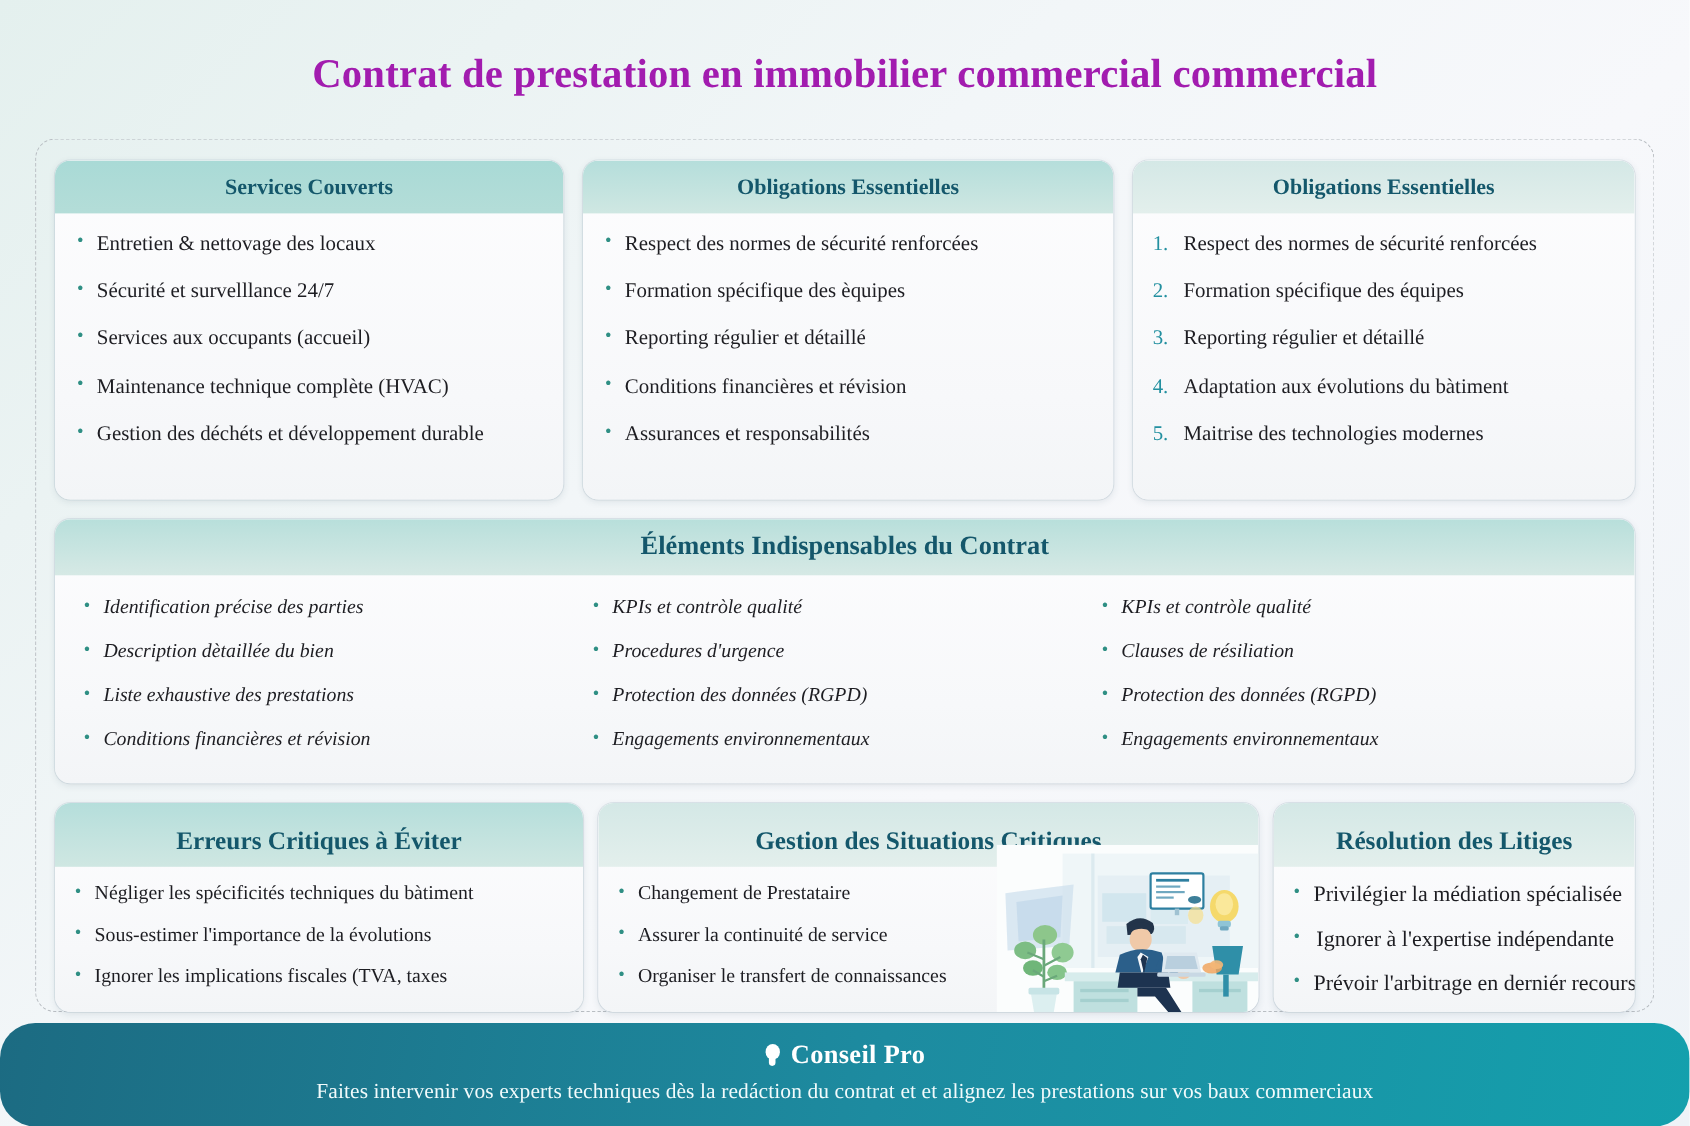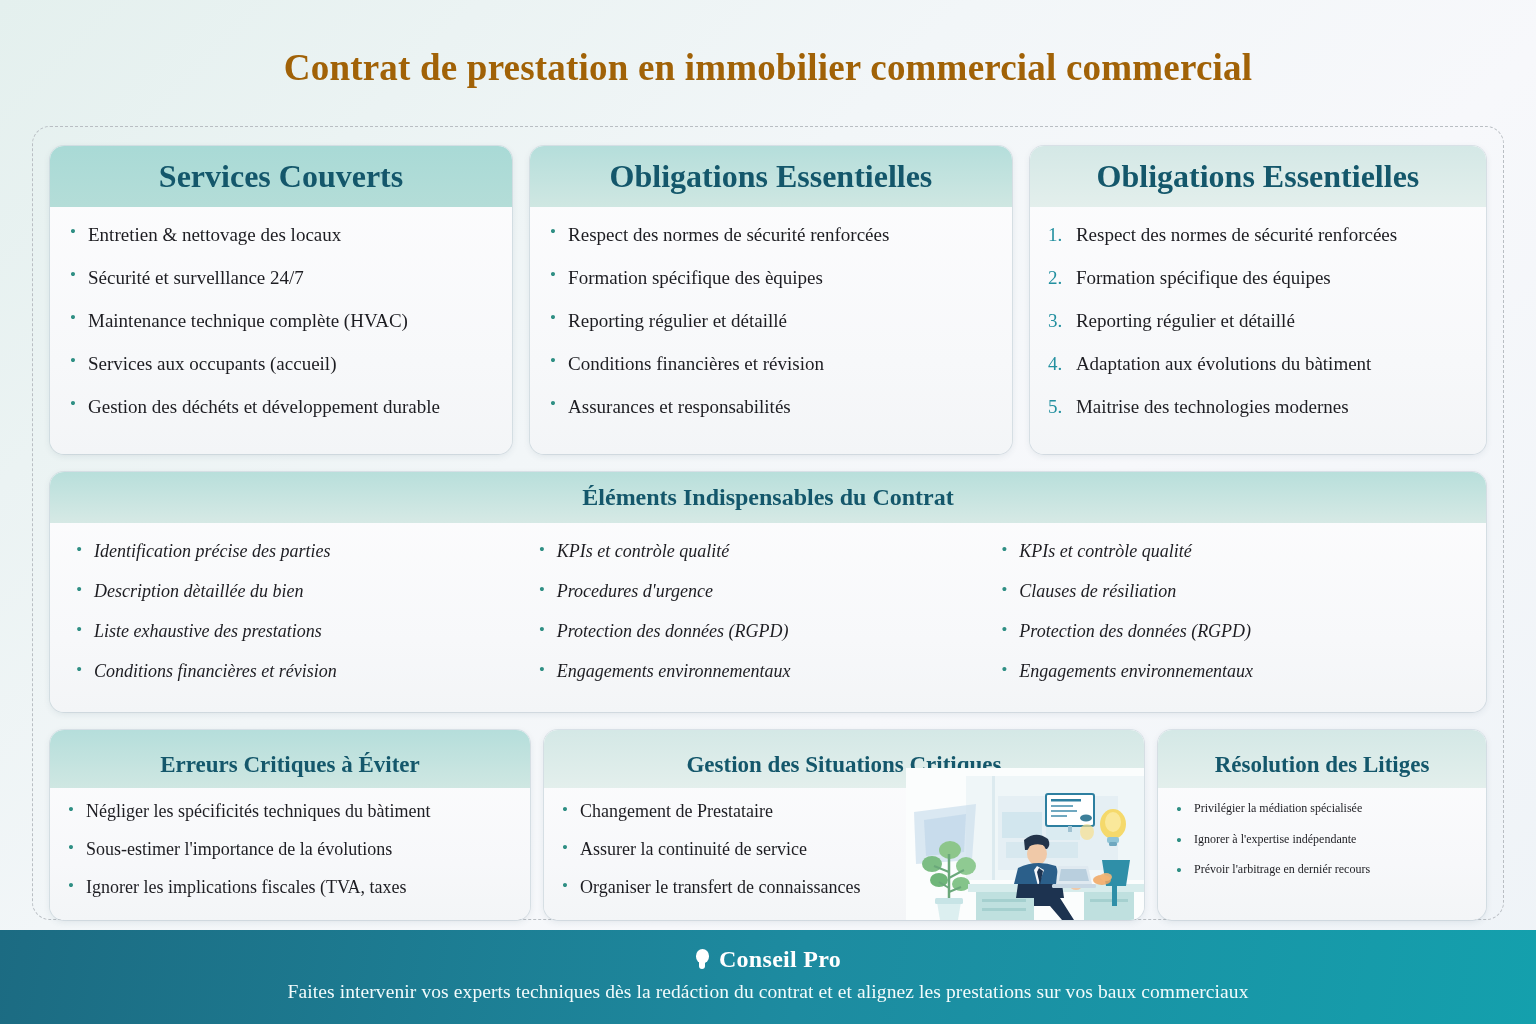--- a/index.html
+++ b/index.html
@@ -11,21 +11,21 @@
     font-family: "Liberation Serif", "DejaVu Serif", serif;
     background: linear-gradient(135deg, #e4f0ee 0%, #f2f6f8 38%, #f7f8fb 62%, #eef3f7 100%);
     position: relative;
   }
 
   
   .page-title {
     text-align: center;
     font-size: 37px;
     font-weight: bold;
-    color: #a16207;
+    color: #a21caf;
     letter-spacing: 0.2px;
     padding-top: 48px;
     line-height: 1.1;
   }
 
   
   .dashed-frame {
     position: absolute;
     left: 32px;
     top: 126px;
@@ -40,21 +40,21 @@
   .card {
     background: linear-gradient(180deg, #fdfdfe 0%, #f7f8fa 70%, #f3f5f7 100%);
     border-radius: 14px;
     box-shadow: 0 2px 7px rgba(40,70,90,0.10), 0 0 0 1px rgba(200,212,220,0.5);
     overflow: hidden;
     display: flex;
     flex-direction: column;
   }
   .card-header {
     text-align: center;
-    font-size: 32px;
+    font-size: 20px;
     font-weight: bold;
     color: #14576b;
     padding: 14px 13px 13px;
     line-height: 1.05;
   }
   .hdr-a { background: linear-gradient(180deg, #a9dad6 0%, #b4ddd8 100%); }
   .hdr-b { background: linear-gradient(180deg, #b5dedb 0%, #cfe7e2 100%); }
   .hdr-c { background: linear-gradient(180deg, #d4e8e6 0%, #e3efec 100%); }
   .hdr-wide { background: linear-gradient(180deg, #b8dfdb 0%, #d6e9e5 100%); }
 
@@ -127,21 +127,21 @@
     display: flex;
     gap: 14px;
   }
   .bottom-row .card { height: 190px; }
   .bottom-row .card:nth-child(1) { width: 480px; }
   .bottom-row .card:nth-child(2) { width: 600px; position: relative; }
   .bottom-row .card:nth-child(3) { width: 328px; }
   .bottom-row .card-header { font-size: 23px; padding: 23px 8px 11px; }
   .bottom-row .card-body { padding: 13px 16px 8px; }
   .bottom-row ul.bullets li { font-size: 18px; margin-bottom: 16px; }
-  .bottom-row .card:nth-child(3) ul.bullets li { font-size: 12px; }
+  .bottom-row .card:nth-child(3) ul.bullets li { font-size: 20px; text-align: center; }
 
   
   .illus {
     position: absolute;
     right: 0;
     bottom: 0;
     width: 238px;
     height: 152px;
     pointer-events: none;
   }
@@ -150,20 +150,21 @@
   .footer {
     position: absolute;
     left: 0;
     bottom: 0;
     width: 1536px;
     height: 94px;
     background: linear-gradient(100deg, #1c6b82 0%, #1d8ba0 52%, #14a0ad 100%);
     color: #ffffff;
     text-align: center;
     padding-top: 16px;
+    border-radius: 32px;
   }
   .footer-title {
     font-size: 24px;
     font-weight: bold;
     letter-spacing: 0.3px;
     display: inline-flex;
     align-items: center;
     gap: 9px;
   }
   .bulb-glyph {
@@ -200,22 +201,22 @@
 <div class="dashed-frame"></div>
 
 <div class="top-row">
 
   <div class="card">
     <div class="card-header hdr-a">Services Couverts</div>
     <div class="card-body">
       <ul class="bullets">
         <li>Entretien &amp; nettovage des locaux</li>
         <li>Sécurité et survelllance 24/7</li>
+        <li>Services aux occupants (accueil)</li>
         <li>Maintenance technique complète (HVAC)</li>
-        <li>Services aux occupants (accueil)</li>
         <li>Gestion des déchéts et développement durable</li>
       </ul>
     </div>
   </div>
 
   <div class="card">
     <div class="card-header hdr-b">Obligations Essentielles</div>
     <div class="card-body">
       <ul class="bullets">
         <li>Respect des normes de sécurité renforcées</li>

